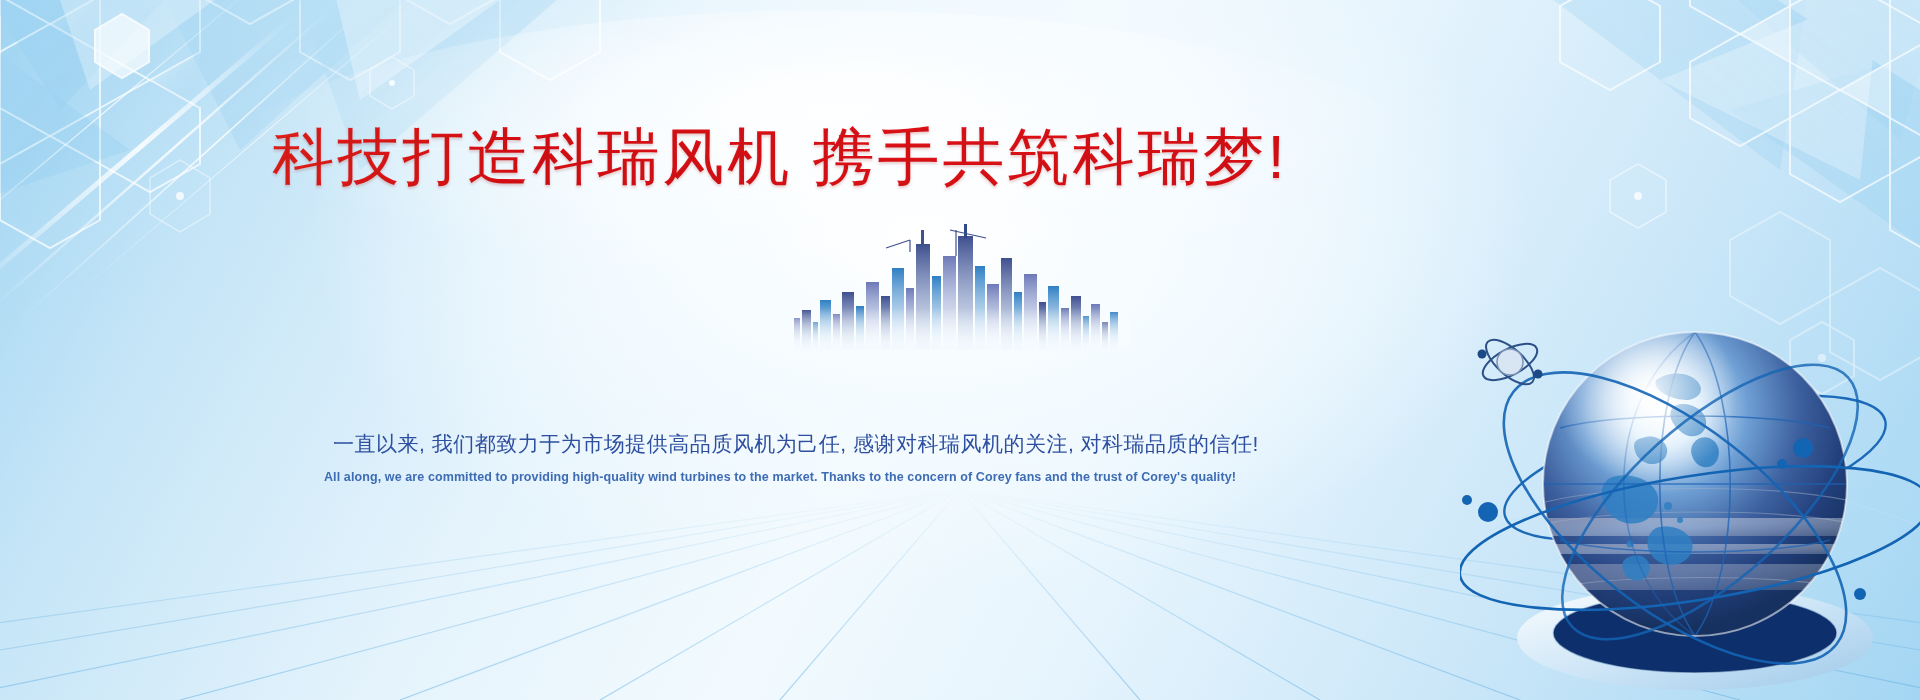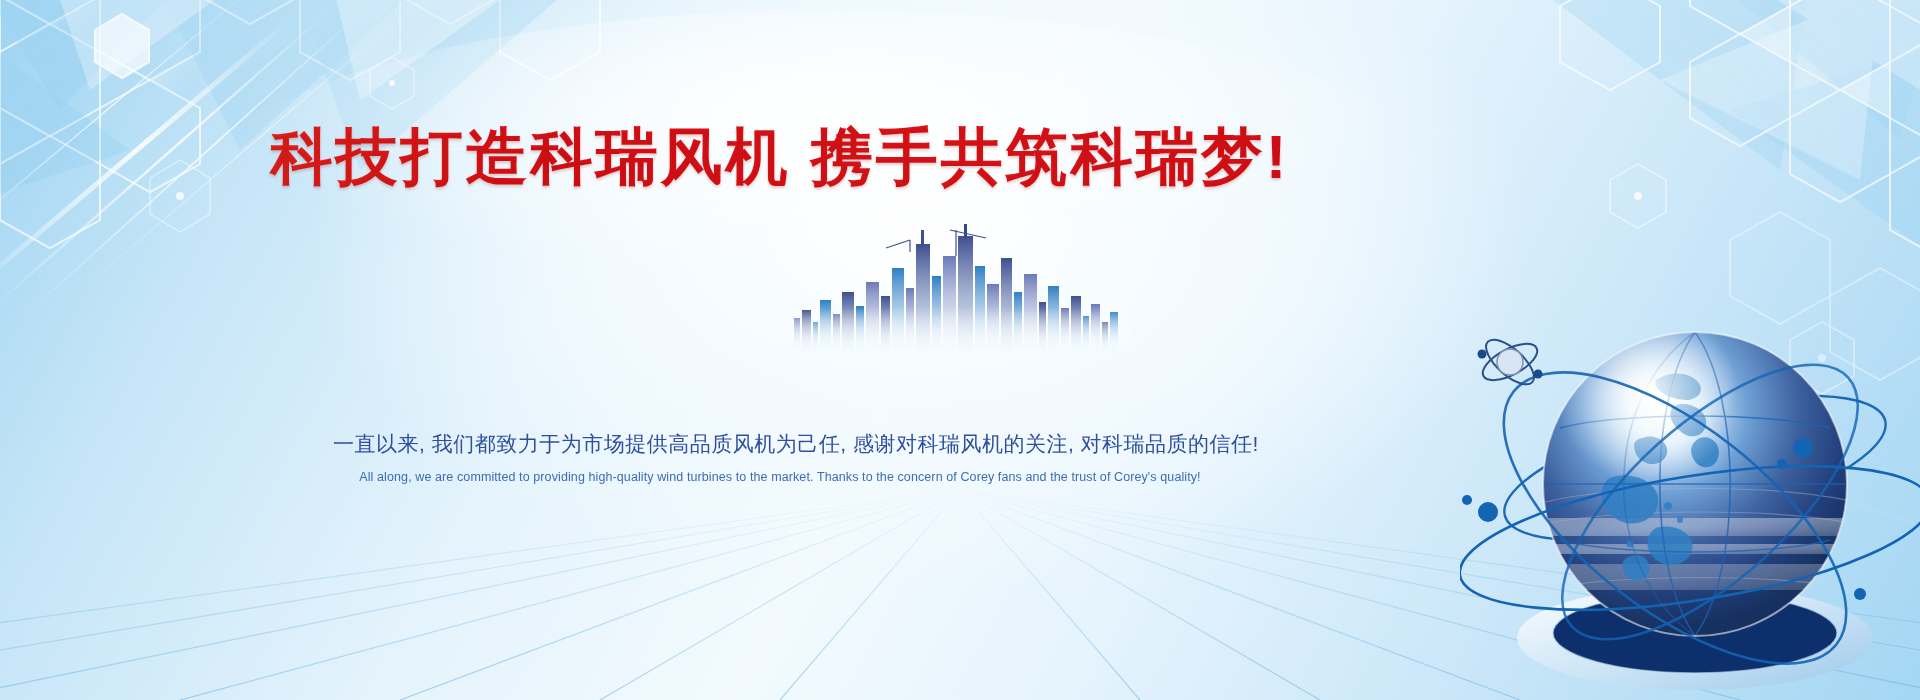--- a/index.html
+++ b/index.html
@@ -43,21 +43,21 @@
   .globe { position:absolute; right:-10px; bottom:-18px; width:470px; height:430px; }
 
   
   .content {
     position:absolute; left:0; top:0; width:1920px; height:700px;
   }
   .headline {
     position:absolute; top:124px; left:0; width:1560px;
     text-align:center;
     font-size:62px;
-    font-weight:bold;
+    font-weight:normal;
     letter-spacing:3px;
     color:#e1181a;
     line-height:1.05;
     white-space:nowrap;
     text-shadow:0 2px 3px rgba(150,20,20,.22);
     background:linear-gradient(95deg,#f2822b 0%,#e8281d 9%,#d90e14 34%,#e01217 60%,#d90e14 88%);
     -webkit-background-clip:text;
     background-clip:text;
     -webkit-text-fill-color:transparent;
   }
@@ -69,20 +69,21 @@
     color:#2e4fa0;
     white-space:nowrap;
   }
   .sub-en {
     position:absolute; top:470px; left:0; width:1560px;
     text-align:center;
     font-size:12.5px;
     letter-spacing:.1px;
     color:#3d6cb5;
     white-space:nowrap;
+    font-weight:bold;
   }
 </style>
 </head>
 <body>
 
 <div id="banner">
 
   <div class="hexwrap hexL">
     <svg viewBox="0 0 760 460" width="760" height="460">
       <defs>

